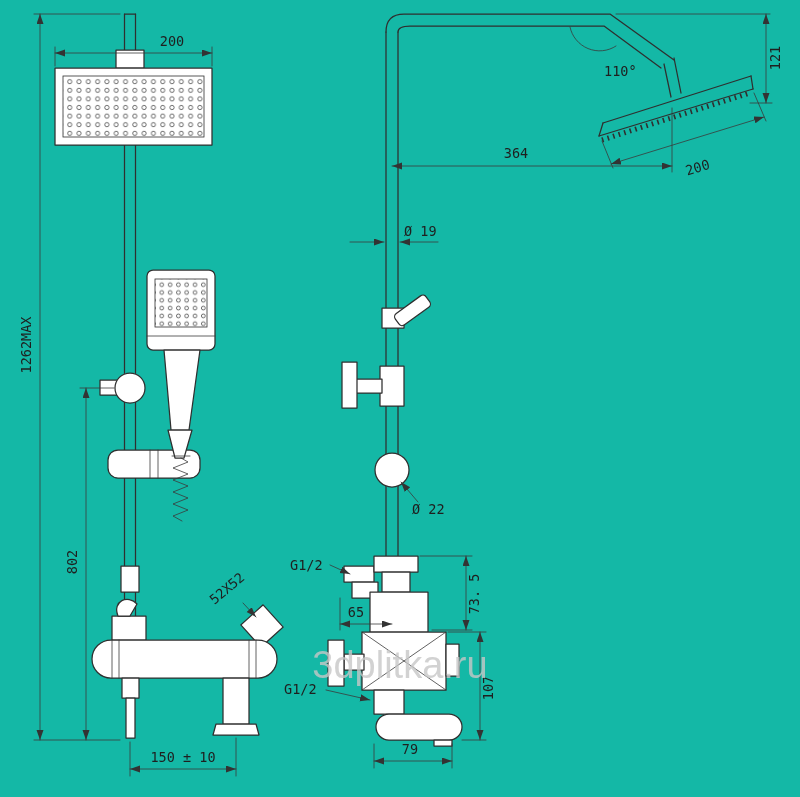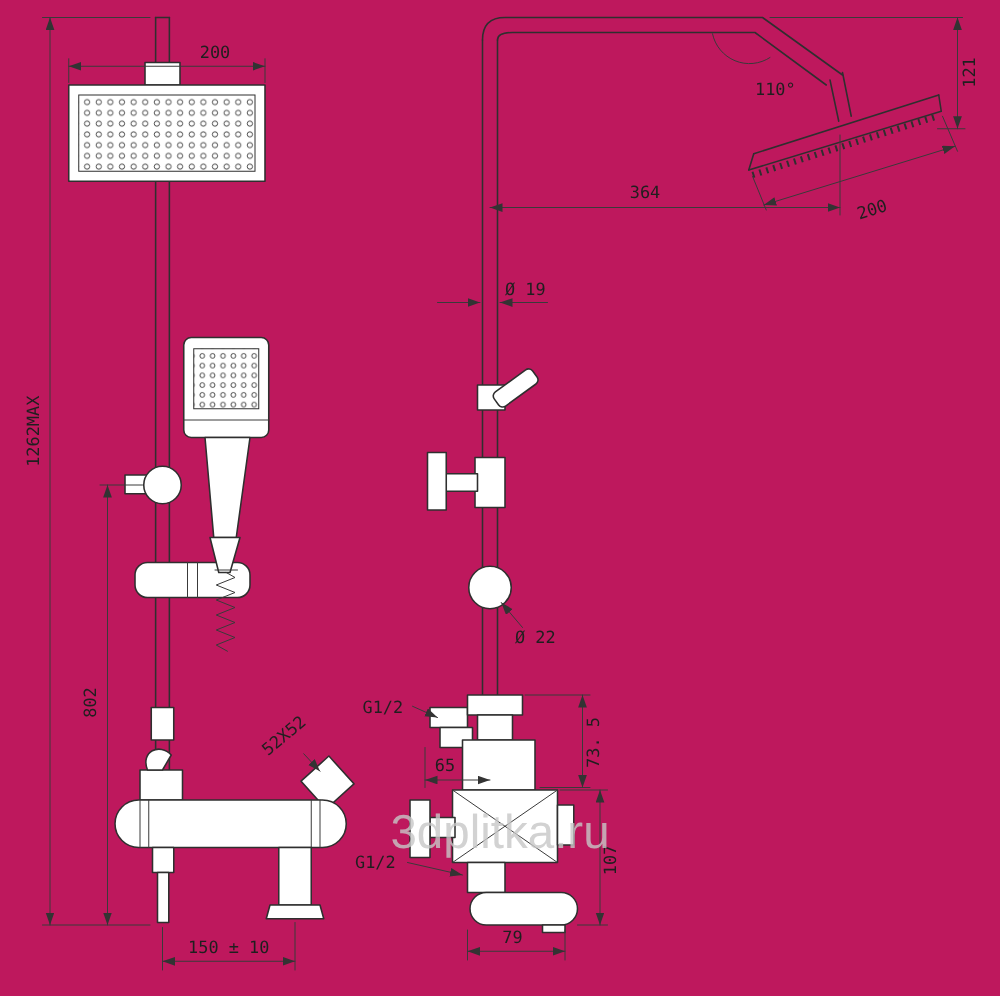--- a/index.html
+++ b/index.html
@@ -1,19 +1,19 @@
 <!DOCTYPE html>
 <html><head>
 <meta charset="utf-8">
 <style>
   html,body { margin:0; padding:0; background:#ffffff; }
   .canvas {
     position:relative;
     width:800px; height:797px;
-    background:#be185d;
+    background:#14b8a6;
     font-family:"DejaVu Sans Mono", monospace;
     overflow:hidden;
   }
   svg { display:block; }
   
   .o  { fill:none; stroke:#2f2f2f; stroke-width:1.25; stroke-linejoin:round; stroke-linecap:round; }
   .of { fill:#ffffff; stroke:#2f2f2f; stroke-width:1.25; stroke-linejoin:round; }
   
   .t  { fill:none; stroke:#3a3a3a; stroke-width:0.8; stroke-linecap:round; }
   text.lbl { font-family:"DejaVu Sans Mono", monospace; font-size:13.5px; fill:#1f1f1f; }

